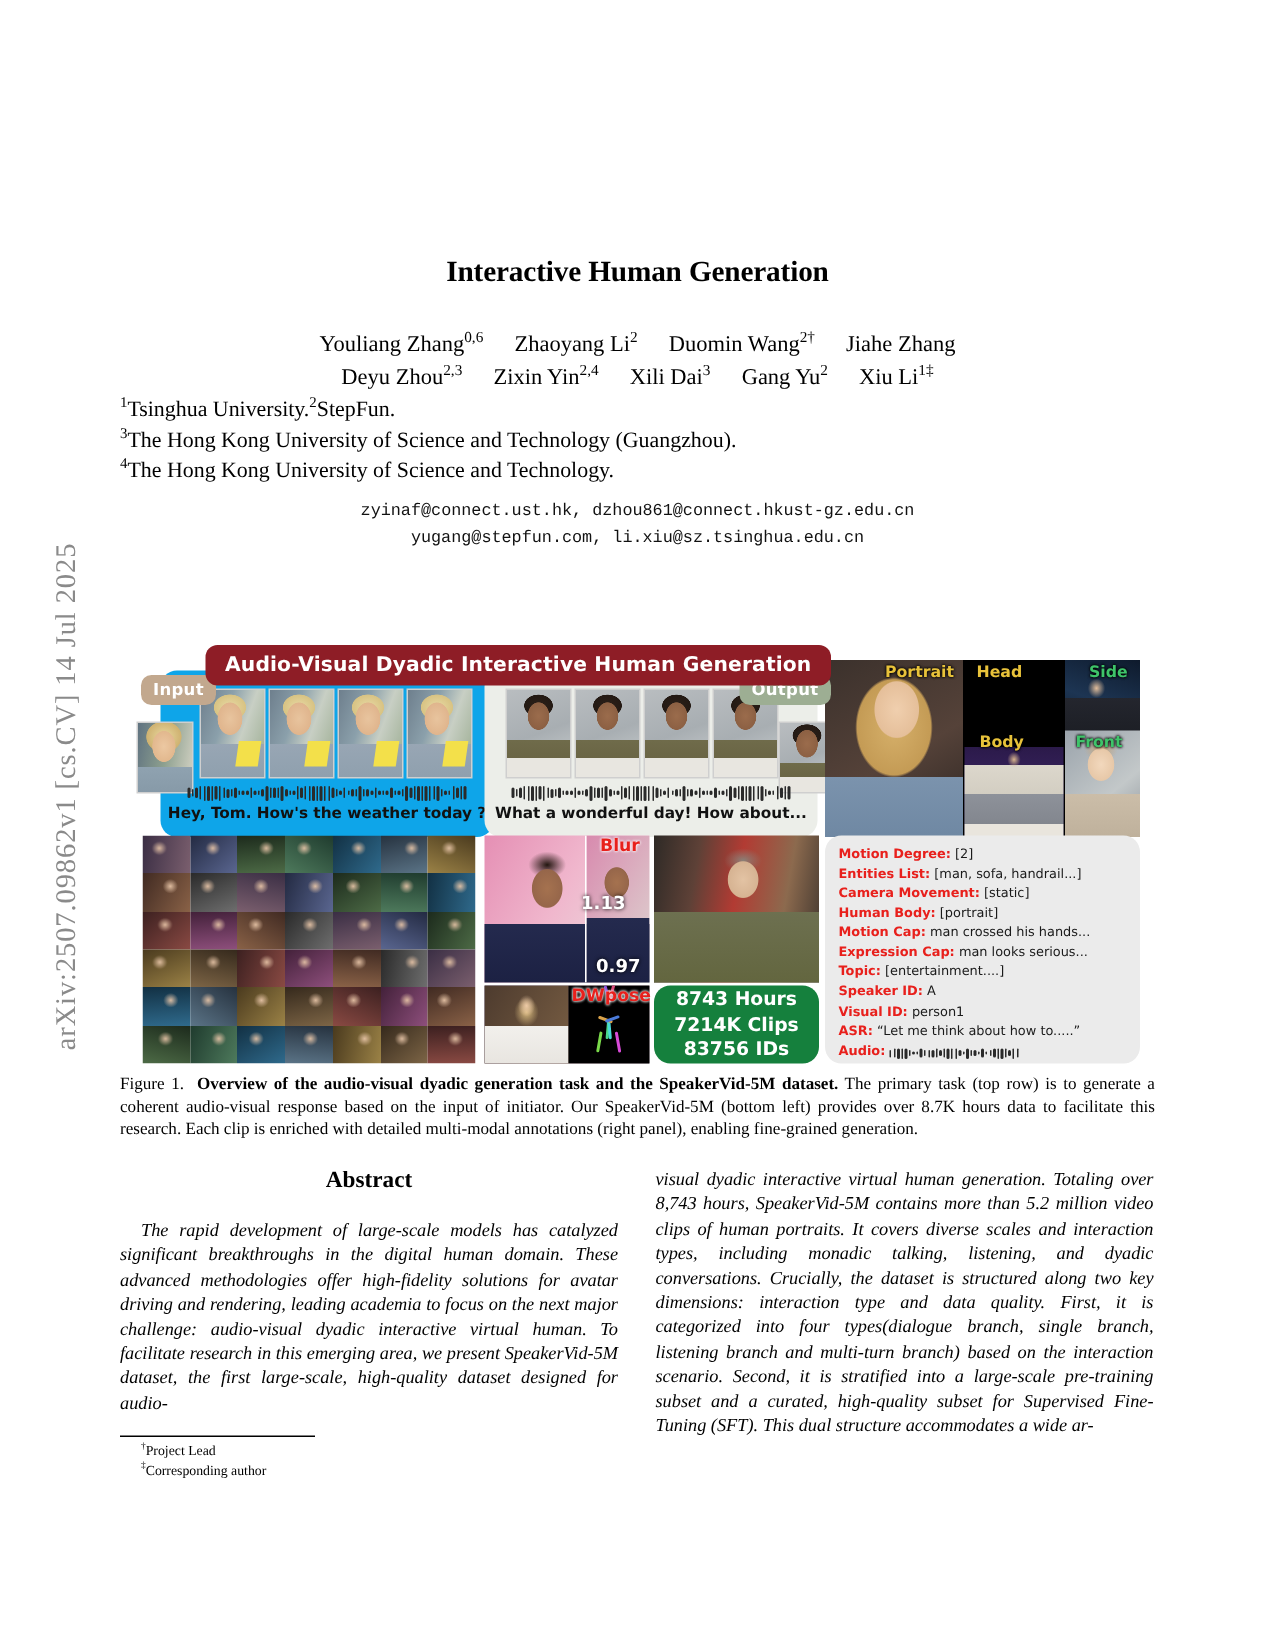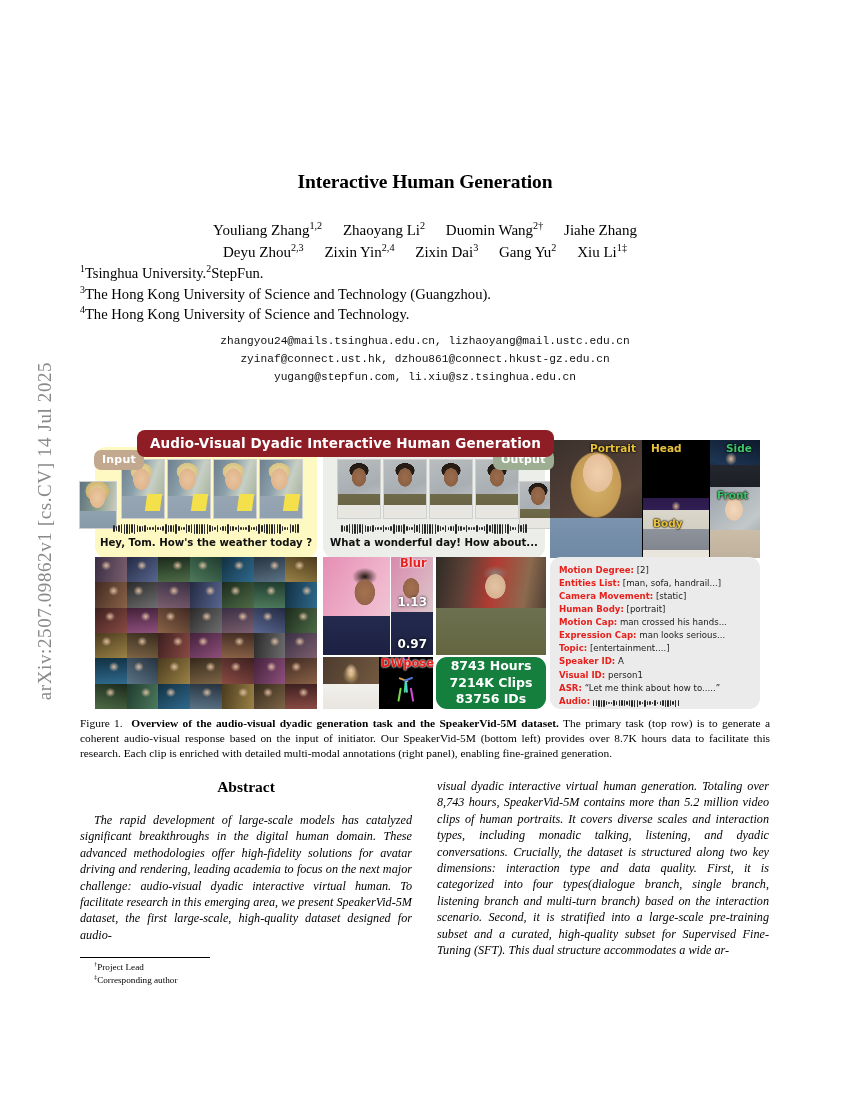--- a/index.html
+++ b/index.html
@@ -86,23 +86,23 @@
   #fig-row-top { top: 10px; height: 128px; }
   #fig-row-bot { top: 137px; height: 152px; }
 
   
   .panel {
     position: absolute;
     background: #efe9e2;
     border-radius: 11px;
   }
   #panel-input {
-    left: 0; top: 17px;
+    left: 12px; top: 17px;
     width: 222px; height: 111px;
-    background: #fef9c3;
+    background: #0ea5e9;
   }
   #panel-output {
     left: 228px; top: 17px;
     width: 222px; height: 111px;
     background: #eceee9;
   }
 
   .badge {
     position: absolute;
     border-radius: 7px;
@@ -416,48 +416,47 @@
 
 <div id="page">
 
   <div id="title">
     <br>
     <span>Interactive Human Generation</span>
   </div>
 
   <div id="authors">
     <div class="aline">
-      <span><span>Youliang Zhang</span><sup>1,2</sup></span><span class="gap"></span>
+      <span><span>Youliang Zhang</span><sup>0,6</sup></span><span class="gap"></span>
       <span><span>Zhaoyang Li</span><sup>2</sup></span><span class="gap"></span>
       <span><span>Duomin Wang</span><sup>2†</sup></span><span class="gap"></span>
       <span><span>Jiahe Zhang</span></span>
     </div>
     <div class="aline">
       <span><span>Deyu Zhou</span><sup>2,3</sup></span><span class="gap"></span>
       <span><span>Zixin Yin</span><sup>2,4</sup></span><span class="gap"></span>
-      <span><span>Zixin Dai</span><sup>3</sup></span><span class="gap"></span>
+      <span><span>Xili Dai</span><sup>3</sup></span><span class="gap"></span>
       <span><span>Gang Yu</span><sup>2</sup></span><span class="gap"></span>
       <span><span>Xiu Li</span><sup>1‡</sup></span>
     </div>
   </div>
 
   <div id="affils">
     <div>
       <sup>1</sup><span>Tsinghua University.</span><span class="gap"></span><sup>2</sup><span>StepFun.</span>
     </div>
     <div>
       <sup>3</sup><span>The Hong Kong University of Science and Technology (Guangzhou).</span>
     </div>
     <div>
       <sup>4</sup><span>The Hong Kong University of Science and Technology.</span>
     </div>
   </div>
 
   <div id="emails">
-    <div>zhangyou24@mails.tsinghua.edu.cn, lizhaoyang@mail.ustc.edu.cn</div>
     <div>zyinaf@connect.ust.hk, dzhou861@connect.hkust-gz.edu.cn</div>
     <div>yugang@stepfun.com, li.xiu@sz.tsinghua.edu.cn</div>
   </div>
 
   <div id="figure">
 
     <div class="fig-row" id="fig-row-top">
 
       <div class="panel" id="panel-input">
         <div class="strip" id="strip-in" style="left:26px; top:12px;">
@@ -635,21 +634,21 @@
 
       <div id="panel-scales">
         <div class="sc" id="sc-portrait"></div>
         <div class="sc" id="sc-head"></div>
         <div class="sc" id="sc-side"></div>
         <div class="sc" id="sc-body"></div>
         <div class="sc" id="sc-front"></div>
         <div class="sc-label" style="left: 40px; top: 2px; color: rgb(232, 194, 58);">Portrait</div>
         <div class="sc-label" style="left: 101px; top: 2px; color: rgb(232, 194, 58);">Head</div>
         <div class="sc-label" style="left: 176px; top: 2px; color: rgb(62, 196, 106);">Side</div>
-        <div class="sc-label" style="left: 103px; top: 49px; color: rgb(232, 194, 58); margin-top: 28px;">Body</div>
+        <div class="sc-label" style="left: 103px; top: 49px; color: rgb(232, 194, 58);">Body</div>
         <div class="sc-label" style="left: 167px; top: 49px; color: rgb(62, 196, 106);">Front</div>
       </div>
     </div>
 
     <div class="fig-row" id="fig-row-bot">
 
       <div id="mosaic">
           <div style="background: radial-gradient(22% 26% at 35% 34%, rgba(235, 200, 170, 0.9) 0%, rgba(235, 200, 170, 0) 72%), linear-gradient(100deg, rgb(58, 46, 68) 0%, rgb(123, 95, 110) 100%);"></div>
           <div style="background: radial-gradient(22% 26% at 48% 34%, rgba(235, 200, 170, 0.9) 0%, rgba(235, 200, 170, 0) 72%), linear-gradient(137deg, rgb(35, 42, 66) 0%, rgb(90, 102, 144) 100%);"></div>
           <div style="background: radial-gradient(22% 26% at 61% 34%, rgba(235, 200, 170, 0.9) 0%, rgba(235, 200, 170, 0) 72%), linear-gradient(174deg, rgb(28, 42, 28) 0%, rgb(77, 107, 70) 100%);"></div>
@@ -689,21 +688,21 @@
           <div style="background: radial-gradient(22% 26% at 61% 34%, rgba(235, 200, 170, 0.9) 0%, rgba(235, 200, 170, 0) 72%), linear-gradient(112deg, rgb(31, 59, 46) 0%, rgb(78, 122, 92) 100%);"></div>
           <div style="background: radial-gradient(22% 26% at 40% 34%, rgba(235, 200, 170, 0.9) 0%, rgba(235, 200, 170, 0) 72%), linear-gradient(149deg, rgb(18, 48, 67) 0%, rgb(47, 106, 140) 100%);"></div>
           <div style="background: radial-gradient(22% 26% at 53% 34%, rgba(235, 200, 170, 0.9) 0%, rgba(235, 200, 170, 0) 72%), linear-gradient(186deg, rgb(38, 50, 63) 0%, rgb(91, 116, 135) 100%);"></div>
           <div style="background: radial-gradient(22% 26% at 66% 34%, rgba(235, 200, 170, 0.9) 0%, rgba(235, 200, 170, 0) 72%), linear-gradient(103deg, rgb(74, 58, 30) 0%, rgb(155, 130, 70) 100%);"></div>
           <div style="background: radial-gradient(22% 26% at 45% 34%, rgba(235, 200, 170, 0.9) 0%, rgba(235, 200, 170, 0) 72%), linear-gradient(140deg, rgb(53, 41, 28) 0%, rgb(125, 101, 70) 100%);"></div>
           <div style="background: radial-gradient(22% 26% at 58% 34%, rgba(235, 200, 170, 0.9) 0%, rgba(235, 200, 170, 0) 72%), linear-gradient(177deg, rgb(60, 32, 32) 0%, rgb(138, 74, 67) 100%);"></div>
         </div>
 
       <div id="qa-blur">
         <div class="split"></div>
-        <div class="qa-num" style="right:6px; top:38px;margin-left:44px;">1.13</div>
+        <div class="qa-num" style="right:16px; top:38px;margin-left:44px;">1.13</div>
         <div class="qa-num" style="right:6px; top:80px;">0.97</div>
       </div>
       <div class="qa-tag" style="left: 305px; top: -1px; color: rgb(232, 32, 28);">Blur</div>
 
       <div id="qa-pose">
         <div class="left"></div>
         <div class="right" id="skeleton">
             <div class="skel" style="left: 27px; top: 10px; width: 12px; transform: rotate(-75deg); background: rgb(217, 74, 122);"></div>
             <div class="skel" style="left: 27px; top: 10px; width: 11px; transform: rotate(-105deg); background: rgb(138, 74, 217);"></div>
             <div class="skel" style="left: 27px; top: 22px; width: 13px; transform: rotate(95deg); background: rgb(74, 217, 138);"></div>

